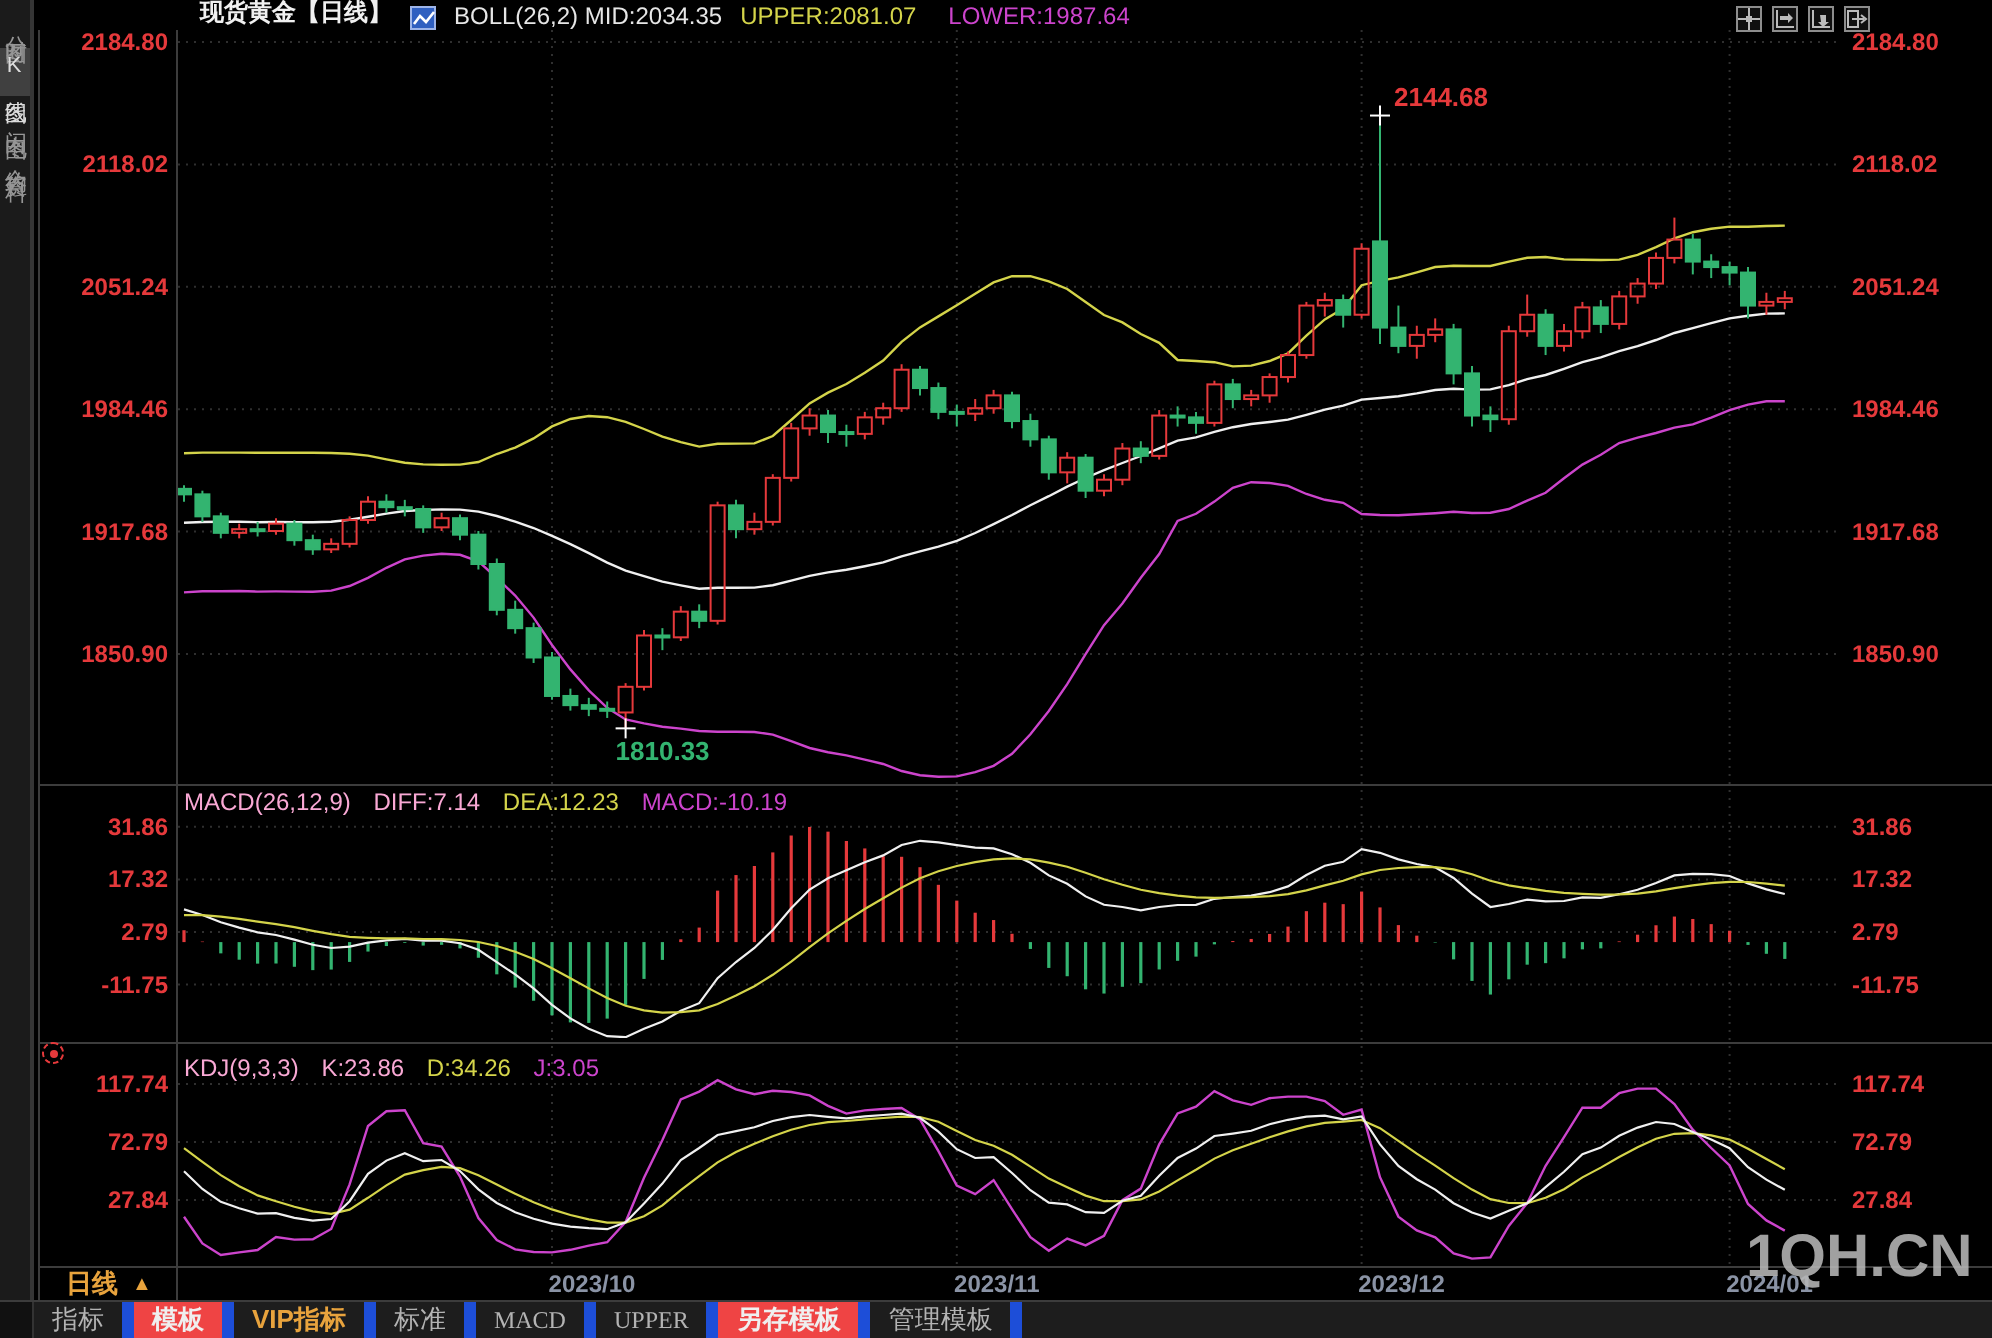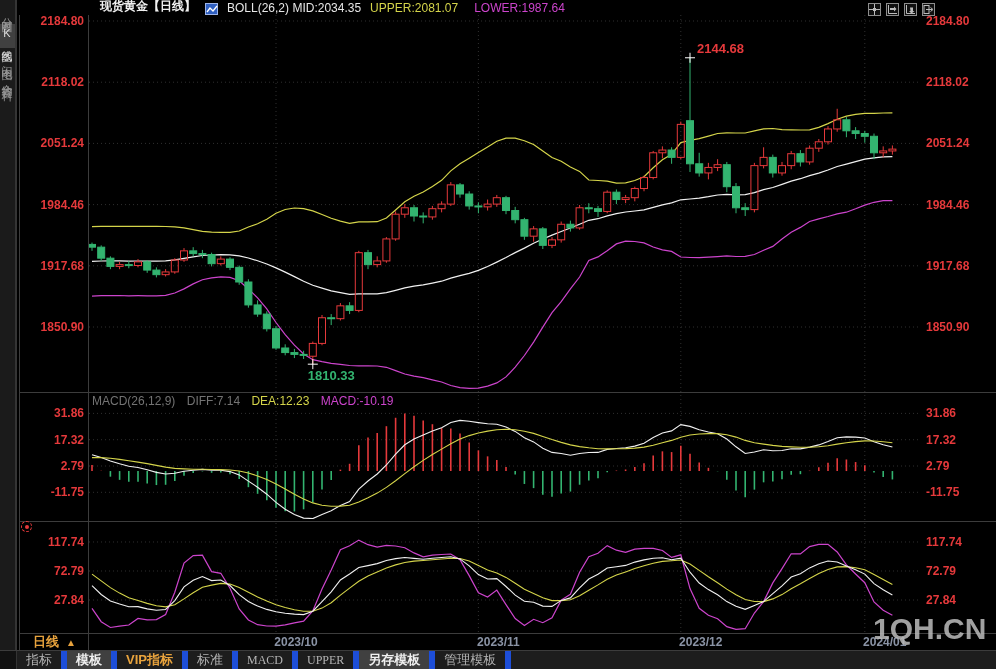--- a/index.html
+++ b/index.html
@@ -18,42 +18,42 @@
   .hdr .title{color:#f0f0f0;font-weight:bold;}
   .hdr .w{color:#e6e6e6;} .hdr .y{color:#d4d44a;} .hdr .m{color:#cc44cc;margin-left:7px;}
   .chart-ic{display:inline-block;width:13px;height:12px;background:#2f5fc0;border:1px solid #9db4e8;
             position:relative;}
   .chart-ic svg{position:absolute;left:0;top:0;}
   .hdr-icons{position:absolute;right:61px;top:3px;display:flex;gap:5px;z-index:6;}
   .hicon{width:13px;height:13px;border:1px solid #8d8d8d;background:#101010;display:flex;
          align-items:center;justify-content:center;}
   
   .phdr{position:absolute;left:92px;font-size:12px;white-space:nowrap;z-index:5;}
-  .phdr .w{color:#737373;} .phdr .y{color:#d4d44a;} .phdr .m{color:#cc44cc;}
+  .phdr .w{color:#f9a8d4;} .phdr .y{color:#d4d44a;} .phdr .m{color:#cc44cc;}
   .phdr span{margin-right:8px;}
   .kdj-icon{position:absolute;left:21px;top:521px;width:11px;height:11px;border:1px dashed #e5393b;
             border-radius:50%;z-index:5;}
   .kdj-icon i{position:absolute;left:3px;top:3px;width:4px;height:4px;background:#e5393b;border-radius:50%;}
   
   #chart{position:absolute;left:0;top:0;z-index:1;}
   #chart text{font-family:"Liberation Sans",sans-serif;}
   
   .period{position:absolute;left:20px;top:634px;width:67px;height:16px;display:flex;align-items:center;
           z-index:5;color:#e8a33d;font-weight:bold;font-size:13px;padding-left:13px;gap:7px;}
   .period .arr{font-size:10px;}
   
   .wm{position:absolute;left:873px;top:612px;font-size:30px;font-weight:bold;color:#b7b7b7;
       opacity:.88;z-index:6;letter-spacing:0px;}
   
   .toolbar{position:absolute;left:0;top:651px;width:996px;height:18px;background:#1d1d1d;
            display:flex;align-items:stretch;z-index:5;}
   .tb-corner{width:17px;background:#111;border-right:1px solid #333;}
   .tab{display:flex;align-items:center;padding:0 9px;font-size:13px;color:#b3b3b3;cursor:default;
        border-right:6px solid #1d4ed8;}
-  .tab.selected{background:#404040;color:#efefef;font-weight:bold;}
+  .tab.selected{background:#ef4444;color:#efefef;font-weight:bold;}
   .tab.vip{color:#e8a33d;font-weight:bold;}
   .tab.mono{font-family:Liberation Serif, serif;font-size:12px;}
 </style>
 </head>
 <body>
 
 <div class="app">
 
   <div class="sidebar">
     <div class="side-item">分时图</div>
@@ -556,20 +556,26 @@
   <div class="phdr" style="top:394px">
     <span class="w">MACD(26,12,9)</span>
     <span class="w">DIFF:7.14</span>
     <span class="y">DEA:12.23</span>
     <span class="m">MACD:-10.19</span>
   </div>
 
   <span class="kdj-icon">
       <i></i>
     </span>
+  <div class="phdr" style="top:527px">
+    <span class="w">KDJ(9,3,3)</span>
+    <span class="w">K:23.86</span>
+    <span class="y">D:34.26</span>
+    <span class="m">J:3.05</span>
+  </div>
 
   <div class="period">
     <span>日线</span>
     <span class="arr">▲</span>
   </div>
 
   <div class="wm">1QH.CN</div>
 
   <div class="toolbar">
     <div class="tb-corner"></div>

